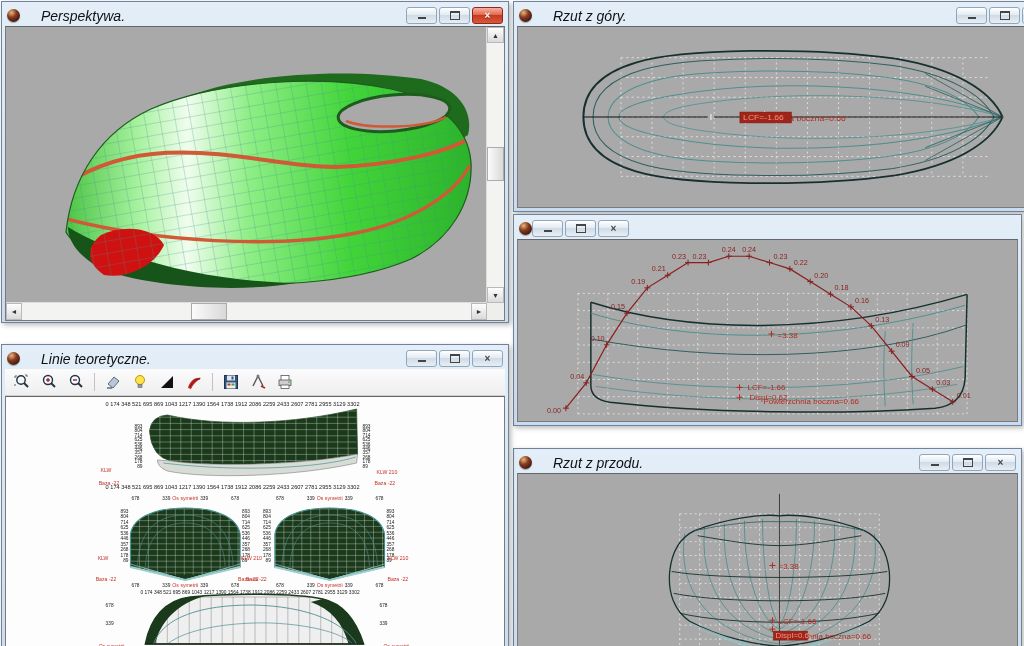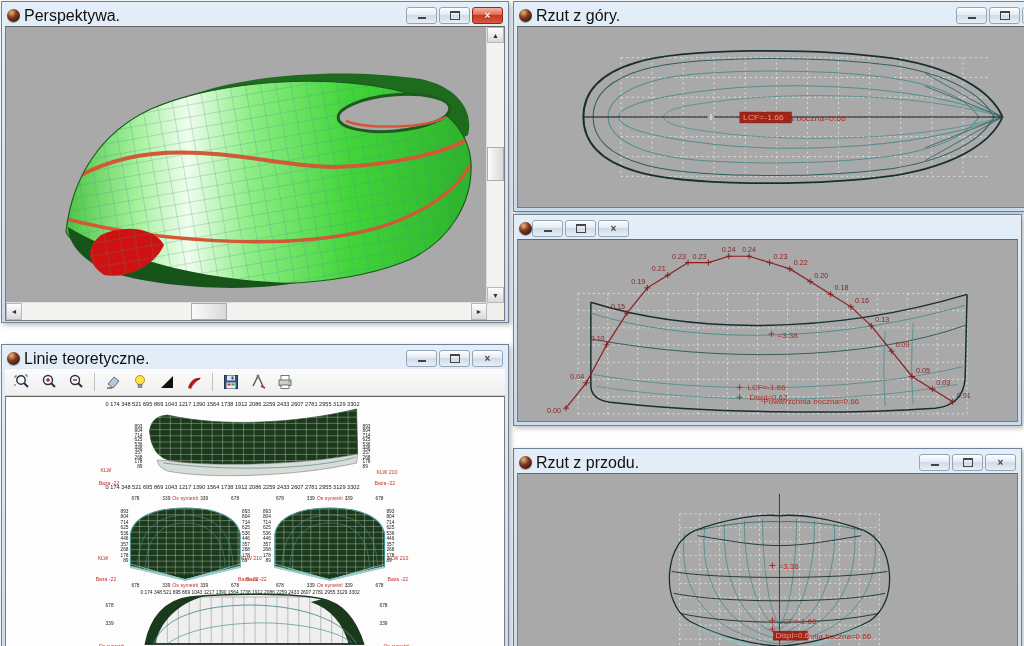--- a/index.html
+++ b/index.html
@@ -1,20 +1,20 @@
 <!DOCTYPE html>
 <html><head>
 <meta charset="utf-8">
 <style>
   html,body{margin:0;padding:0;}
   body{width:1024px;height:646px;position:relative;background:#ffffff;font-family:"Liberation Sans",sans-serif;overflow:hidden;}
   .win{position:absolute;border:1px solid #70839b;background:linear-gradient(#e3eef8,#c9dbee);padding:3px;box-shadow:2px 2px 5px rgba(0,0,0,.28);box-sizing:border-box;}
   .titlebar{height:21px;display:flex;align-items:center;padding:0 2px;}
   .app-icon{width:13px;height:13px;border-radius:50%;background:radial-gradient(circle at 35% 28%,#d8a870 6%,#8a3a20 38%,#2a130a 85%);flex:0 0 13px;box-shadow:0 1px 1px rgba(0,0,0,.3);}
-  .title{font-size:16px;color:#111;margin-left:4px;flex:1;white-space:nowrap;overflow:hidden;}
+  .title{font-size:14px;color:#111;margin-left:21px;flex:1;white-space:nowrap;overflow:hidden;font-style:italic;}
   .btns{display:flex;gap:2px;}
   .wbtn{width:29px;height:15px;border:1px solid #93a5b8;border-radius:3px;background:linear-gradient(#ffffff,#e3ebf3 45%,#cfdbe7 50%,#e8eef4);display:flex;align-items:center;justify-content:center;color:#333;position:relative;cursor:default;}
   .wbtn .g-min{width:8px;height:2px;background:#444;margin-top:5px;}
   .wbtn .g-max{width:8px;height:6px;border:1px solid #444;border-top-width:2px;}
   .wbtn .g-x{font-size:10px;line-height:10px;color:#444;font-weight:bold;}
   .wbtn.close-active{background:linear-gradient(#f5b0a4,#e2694f 45%,#c63a20 50%,#d8593d);border-color:#8f2a16;}
   .wbtn.close-active .g-x{color:#fff;text-shadow:0 1px 1px rgba(0,0,0,.4);}
   .client{position:relative;border:1px solid #7a7a7a;border-top-color:#666;background:#a9a9a9;overflow:hidden;}
   .client.white{background:#fdfdfd;}
   svg{display:block;}

